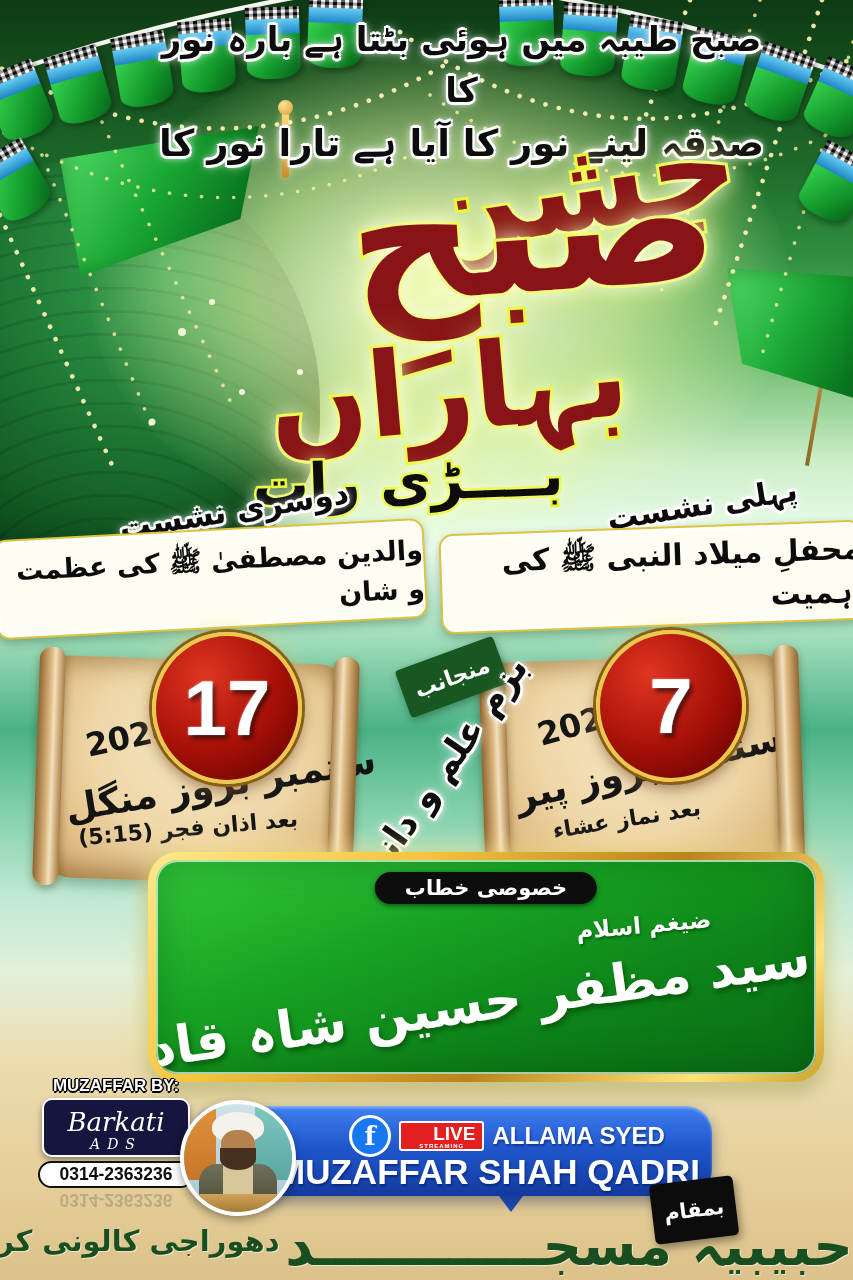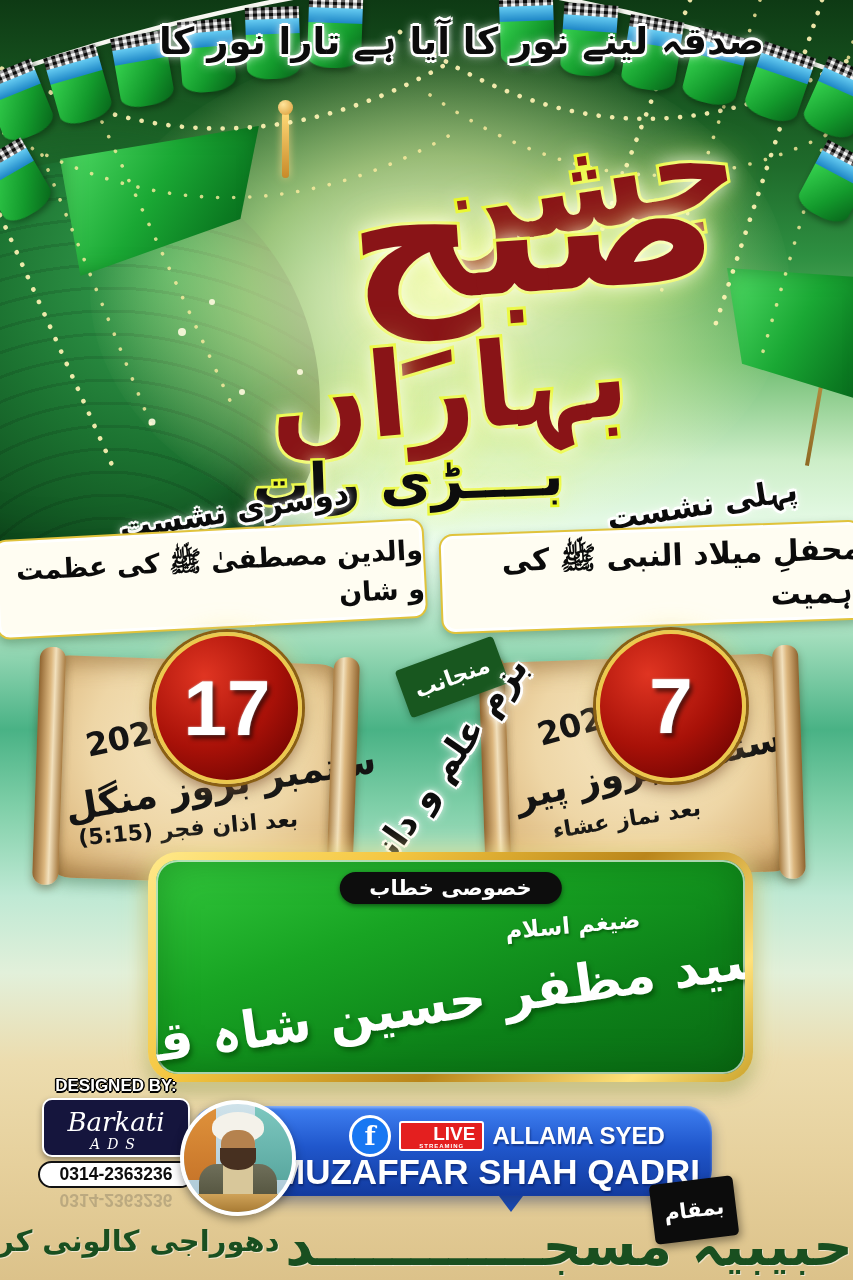--- a/index.html
+++ b/index.html
@@ -111,21 +111,21 @@
   .circle-17{left:152px;top:632px;}
   .circle-16{left:596px;top:630px;}
 
   .org-badge{position:absolute;left:400px;top:652px;width:104px;height:50px;background:#18571f;
     transform:rotate(-20deg);display:flex;align-items:center;justify-content:center;
     color:#fff;font-size:22px;font-weight:bold;border-radius:4px;box-shadow:0 3px 8px rgba(0,40,10,.4);}
   .org-name{position:absolute;left:322px;top:742px;width:250px;text-align:center;
     font-size:36px;font-weight:bold;color:#0d0d0d;white-space:nowrap;transform:rotate(-55deg);}
 
   
-  .banner-frame{position:absolute;left:148px;top:852px;width:605px;height:230px;border-radius:30px;
+  .banner-frame{position:absolute;left:148px;top:852px;width:676px;height:230px;border-radius:30px;
     background:linear-gradient(135deg,#ffe98a 0%,#f4c640 30%,#b9851a 60%,#ffe27a 85%,#caa22a 100%);
     padding:8px;box-shadow:0 0 26px rgba(255,235,150,.8),0 8px 18px rgba(40,80,40,.4);box-sizing:border-box;}
   .banner{position:relative;width:100%;height:100%;border-radius:22px;overflow:hidden;
     background:linear-gradient(160deg,#33c93d 0%,#18a423 35%,#0d8219 68%,#0a6a14 100%);
     box-shadow:inset 0 0 0 2px rgba(255,255,255,.65), inset 0 0 40px rgba(0,60,0,.35);}
   .khitab-pill{position:absolute;left:50%;top:12px;transform:translateX(-50%);background:#0d0d0d;color:#fff;
     padding:4px 30px;border-radius:22px;font-size:21px;font-weight:bold;white-space:nowrap;box-shadow:0 2px 5px rgba(0,0,0,.5);}
   .zaigham{position:absolute;right:105px;top:52px;color:#fff;font-size:23px;font-weight:bold;transform:rotate(-5deg);
     text-shadow:1px 2px 3px rgba(0,60,0,.6);}
   .speaker-name{position:absolute;left:0;right:0;top:70px;bottom:0;display:flex;align-items:center;justify-content:center;
@@ -286,20 +286,21 @@
       <div class="blu"></div>
       <div class="grn"></div>
     </div>
   <div class="bunt" style="left:808px;top:148px;transform:rotate(28deg);">
       <div class="chk"></div>
       <div class="blu"></div>
       <div class="grn"></div>
     </div>
 
   <div class="poetry rtl">
+    <div class="white-glow">صبح طیبہ میں ہوئی بٹتا ہے بارہ نور کا</div>
     <div class="white-glow l2">صدقہ لینے نور کا آیا ہے تارا نور کا</div>
   </div>
 
   <div class="title-word tw-jashn yellow-outline rtl">جشن</div>
   <div class="title-word tw-subh yellow-outline rtl">صبحِ</div>
   <div class="title-word tw-baharan yellow-outline rtl">بہاراں</div>
   <div class="bari-raat rtl">بــــڑی رات</div>
 
   <div class="session-label lbl-first white-glow rtl">پہلی نشست</div>
   <div class="band band-first">
@@ -334,21 +335,21 @@
 
   <div class="banner-frame">
     <div class="banner">
       <div class="khitab-pill rtl">خصوصی خطاب</div>
       <div class="zaigham rtl">ضیغم اسلام</div>
       <div class="speaker-name rtl">پیر سید مظفر حسین شاہ قادری</div>
     </div>
   </div>
 
   <div class="designer">
-    <div class="lbl">DESIGNED BY:</div>
+    <div class="lbl">MUZAFFAR BY:</div>
     <div class="box">
       <div class="brand">Barkati</div>
       <div class="brand-sub">ADS</div>
     </div>
     <div class="phone">0314-2363236</div>
     <div class="phone-reflect">0314-2363236</div>
   </div>
 
   <div class="bar-tail"></div>
   <div class="live-bar">

